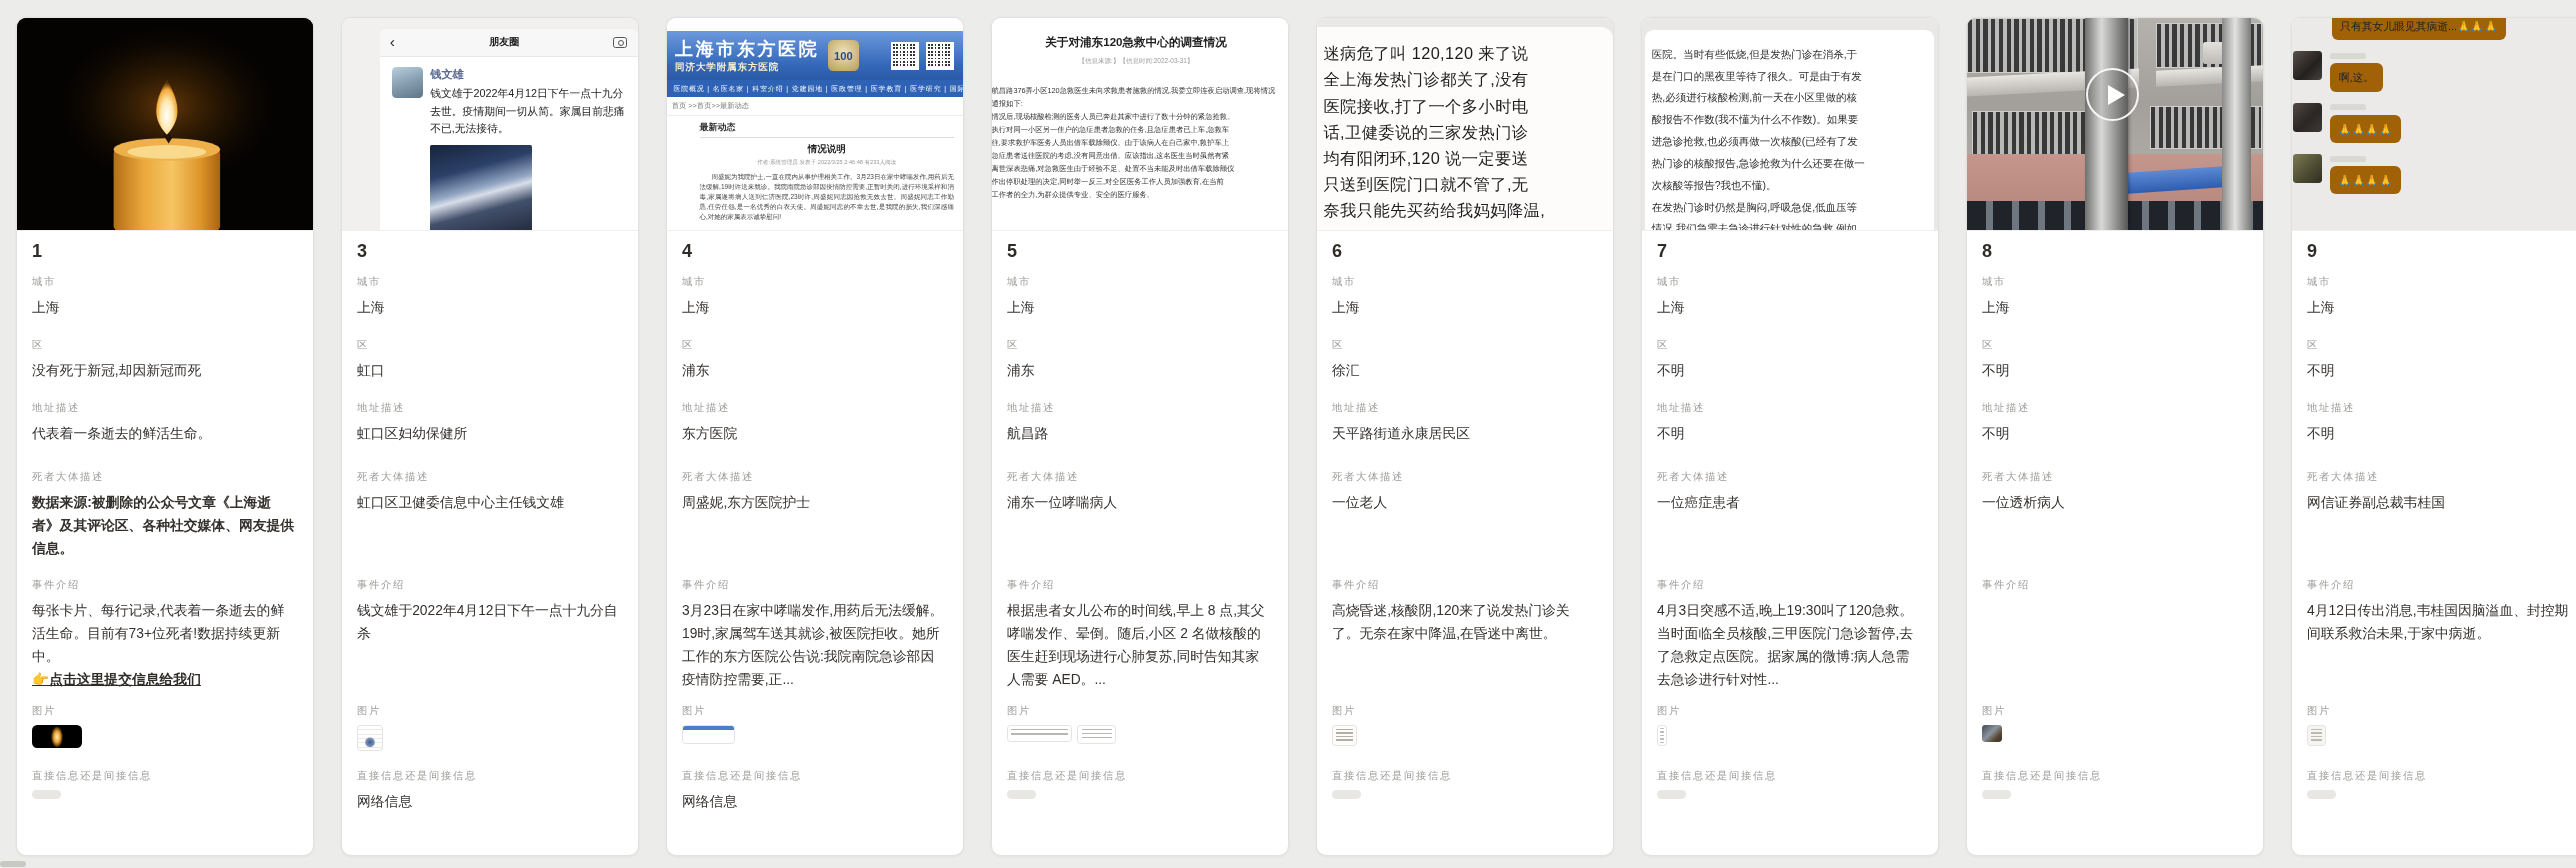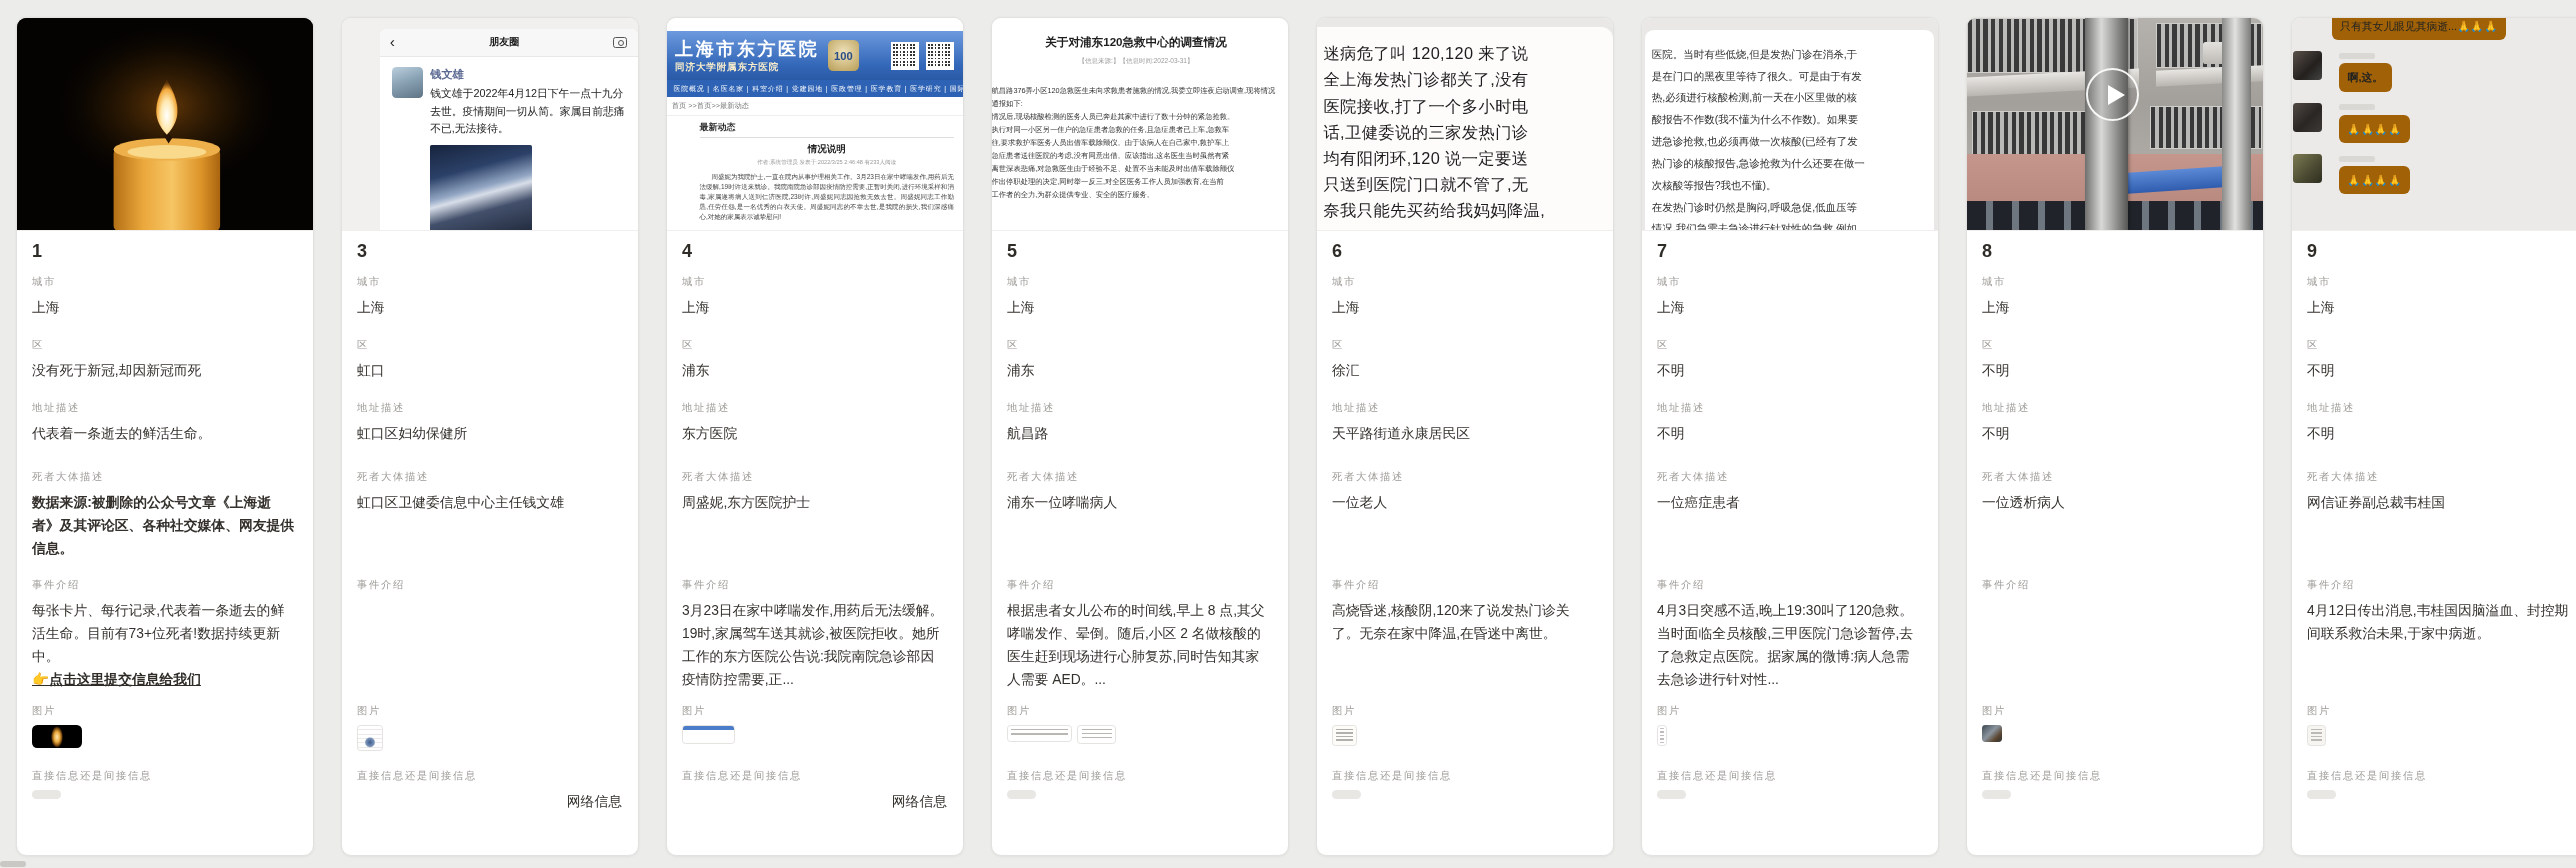--- a/index.html
+++ b/index.html
@@ -45,21 +45,21 @@
   .t-doc { width:39px; height:19px; padding:2.6px 3.4px;
     background:repeating-linear-gradient(180deg,#b9b7b2 0 1.3px,transparent 1.3px 3.9px) content-box,#fff; }
   .t-text { width:25px; height:20.6px; padding:2.6px;
     background:repeating-linear-gradient(180deg,#b2b0ab 0 1.3px,transparent 1.3px 3.4px) content-box,#fdfcf8; }
   .t-strip { width:9.5px; height:21.5px; padding:1.7px;
     background:repeating-linear-gradient(180deg,#c0beba 0 1.3px,transparent 1.3px 3.4px) content-box,#fff; }
   .t-video { width:20px; height:17px; border:none;
     background:linear-gradient(135deg,#3e4750 0%,#8a949e 45%,#59442f 75%,#2c3238 100%); }
   .t-chat { width:19px; height:21.5px; padding:2.6px 2.6px;
     background:repeating-linear-gradient(180deg,#bcbab5 0 1.3px,transparent 1.3px 3.4px) content-box,#f6f5f2; }
-  .sec-direct .val { margin-top:1.7px;text-align:right; }
+  .sec-direct .val { margin-top:1.7px; }
   .pill { width:29px; height:8.6px; border-radius:4.3px; background:#e8e7e4; margin-top:6.9px; }
 
   
   .cov-candle { background:#000; }
   
   .cov-moments { background:#f1f0ee; padding-top:11.2px; }
   .phone { margin-left:38px; height:100%; background:#fff; border-radius:6.9px 6.9px 0 0; overflow:hidden; }
   .mom-head { height:27.5px; background:#f7f7f7; border-bottom:0.9px solid #e9e8e6; display:flex; align-items:center; justify-content:space-between; padding:0 10.3px; }
   .mom-back { font-size:15.5px; color:#222; }
   .mom-title { font-size:10px; font-weight:700; color:#1b1b1b; }
@@ -112,21 +112,21 @@
   .dark-base { position:absolute; left:0; bottom:0; width:100%; height:29px; background:repeating-linear-gradient(90deg,#20242a 0 19px,#6e7680 19px 26px); }
   .pillar { position:absolute; top:0; bottom:0; left:40%; width:43px; background:linear-gradient(90deg,#6f6f6d 0%,#d9d9d7 38%,#a9a9a7 62%,#565654 100%); box-shadow:1.7px 0 3.4px rgba(0,0,0,.35); }
   .pillar2 { position:absolute; top:0; bottom:0; right:4%; width:29px; background:linear-gradient(90deg,#8a8a88 0%,#e2e2e0 45%,#7b7b79 100%); }
   .ac { position:absolute; right:8%; top:24px; width:36px; height:22.4px; background:linear-gradient(180deg,#e3e1dd,#bdbab5); border-radius:2.6px; }
   .play { position:absolute; left:42%; top:50px; width:53px; height:53px; margin-left:-5.2px; border-radius:50%; border:2.6px solid rgba(255,255,255,.92); background:rgba(120,120,120,.25); }
   .play::after { content:""; position:absolute; left:20.6px; top:14.6px; border-left:17px solid #fff; border-top:10.3px solid transparent; border-bottom:10.3px solid transparent; }
   
   .cov-chat { background:#ebeae8; padding:0 12px 0 0; }
   .bub { background:#a16207; border-radius:6px; padding:6px 8.6px; font-size:10.8px; color:#222; line-height:1.5; display:inline-block; max-width:181px; }
   .chat-first { margin:-6.9px 0 0 40px; }
-  .chat-row { display:flex; gap:17px; margin:11.2px 0 0 1.7px;font-weight:bold; }
+  .chat-row { display:flex; gap:8px; margin:11.2px 0 0 1.7px; }
   .chat-ava { width:29px; height:29px; border-radius:3.4px; flex:none; }
   .a1 { background:linear-gradient(135deg,#59504a 0%,#23201e 60%,#444 100%); }
   .a2 { background:linear-gradient(135deg,#514943 0%,#2a2624 55%,#3d3a36 100%); }
   .a3 { background:linear-gradient(135deg,#7c7a52 0%,#4a4a32 60%,#2e2e20 100%); }
   .chat-name { width:36px; height:6px; border-radius:2.6px; background:#d9d8d5; margin:1.7px 0 4.3px; }
   
   .hscroll { position:absolute; left:0; bottom:1.7px; width:26px; height:6px; border-radius:3.4px; background:#c9c8c5; }
 </style>
 </head>
 <body>
@@ -227,20 +227,21 @@
       <div class="sec sec-address">
           <div class="lbl">地址描述</div>
           <div class="val">虹口区妇幼保健所</div>
         </div>
       <div class="sec sec-deceased">
           <div class="lbl">死者大体描述</div>
           <div class="val">虹口区卫健委信息中心主任钱文雄</div>
         </div>
       <div class="sec sec-event">
           <div class="lbl">事件介绍</div>
+          <div class="val">钱文雄于2022年4月12日下午一点十九分自杀</div>
         </div>
       <div class="sec sec-image"><div class="lbl">图片</div><span class="thumb t-moments"></span></div>
       <div class="sec sec-direct">
           <div class="lbl">直接信息还是间接信息</div>
           <div class="val">网络信息</div>
         </div>
     </div>
   </div>
 
   <div class="card">

